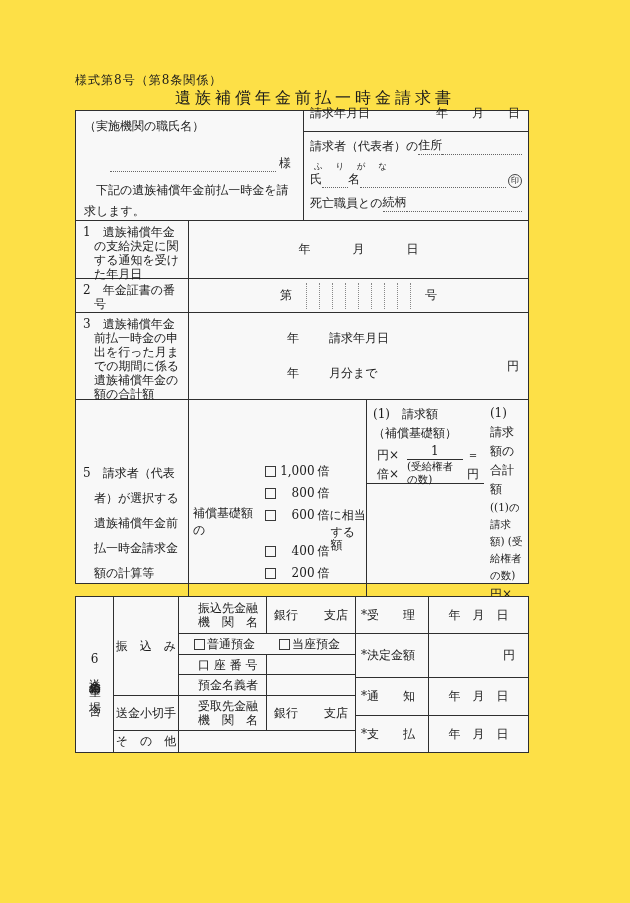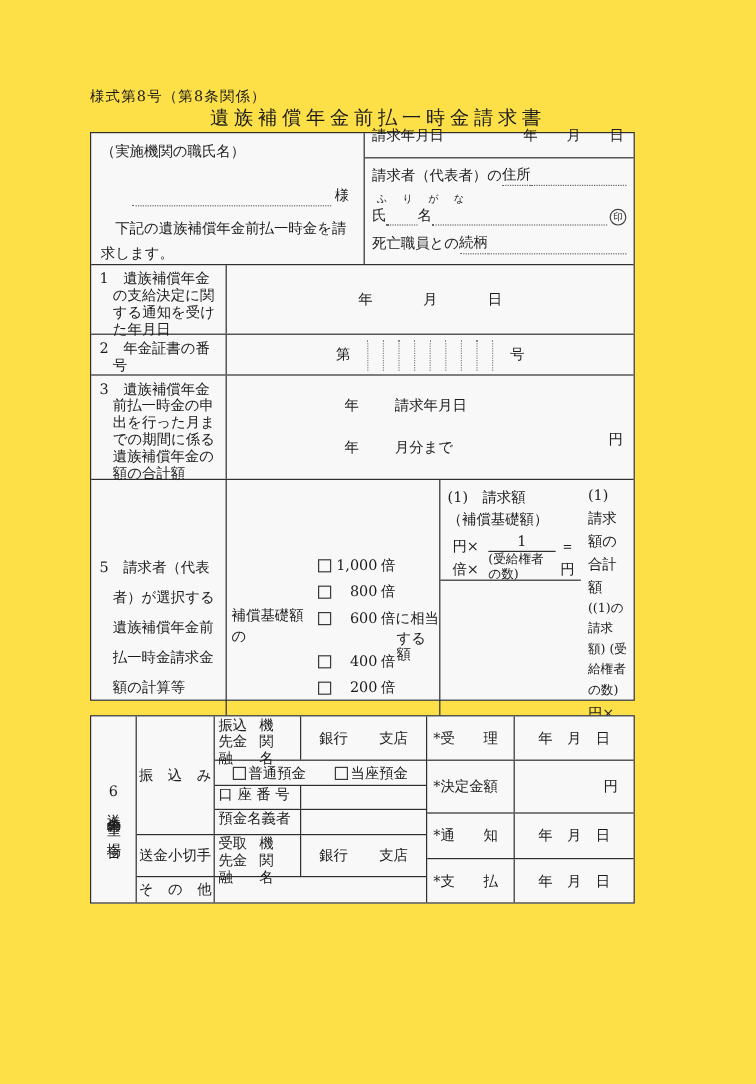--- a/index.html
+++ b/index.html
@@ -78,21 +78,21 @@
   
   .t2-a { width:38px; display:flex; flex-direction:column; align-items:center; justify-content:center; gap:3px; }
   .vert { writing-mode:vertical-rl; letter-spacing:2px; }
   .t2-mid { width:242px; display:flex; flex-direction:column; }
   .blk { display:flex; }
   .blk1 { height:99px; } .blk2 { height:35px; } .blk3 { flex:1; }
   .b-cell { width:65px; display:flex; align-items:center; justify-content:center; }
   .cd { flex:1; display:flex; flex-direction:column; }
   .r { display:flex; }
   .r1 { height:37px; } .r2 { height:21px; } .r3 { height:20px; } .r4 { flex:1; }
-  .c-cell { width:72px; display:flex; flex-direction:row; padding-left:3px; line-height:14px; }
+  .c-cell { width:72px; display:flex; flex-direction:column; justify-content:center; padding-left:3px; line-height:14px;margin-left:16px; }
   .d-cell { flex:1; display:flex; align-items:center; justify-content:center; gap:26px; }
   .r2-span { flex:1; display:flex; align-items:center; justify-content:center; gap:24px; }
   .t2-right { flex:1; display:flex; flex-direction:column; }
   .rr { display:flex; }
   .rr1 { height:37px; } .rr2 { height:44px; } .rr3 { height:38px; } .rr4 { flex:1; }
   .rr-e { width:73px; display:flex; align-items:center; padding-left:5px; }
   .rr-f { flex:1; display:flex; align-items:center; justify-content:center; }
   .rr-f.right { justify-content:flex-end; padding-right:13px; }
 </style>
 </head>

